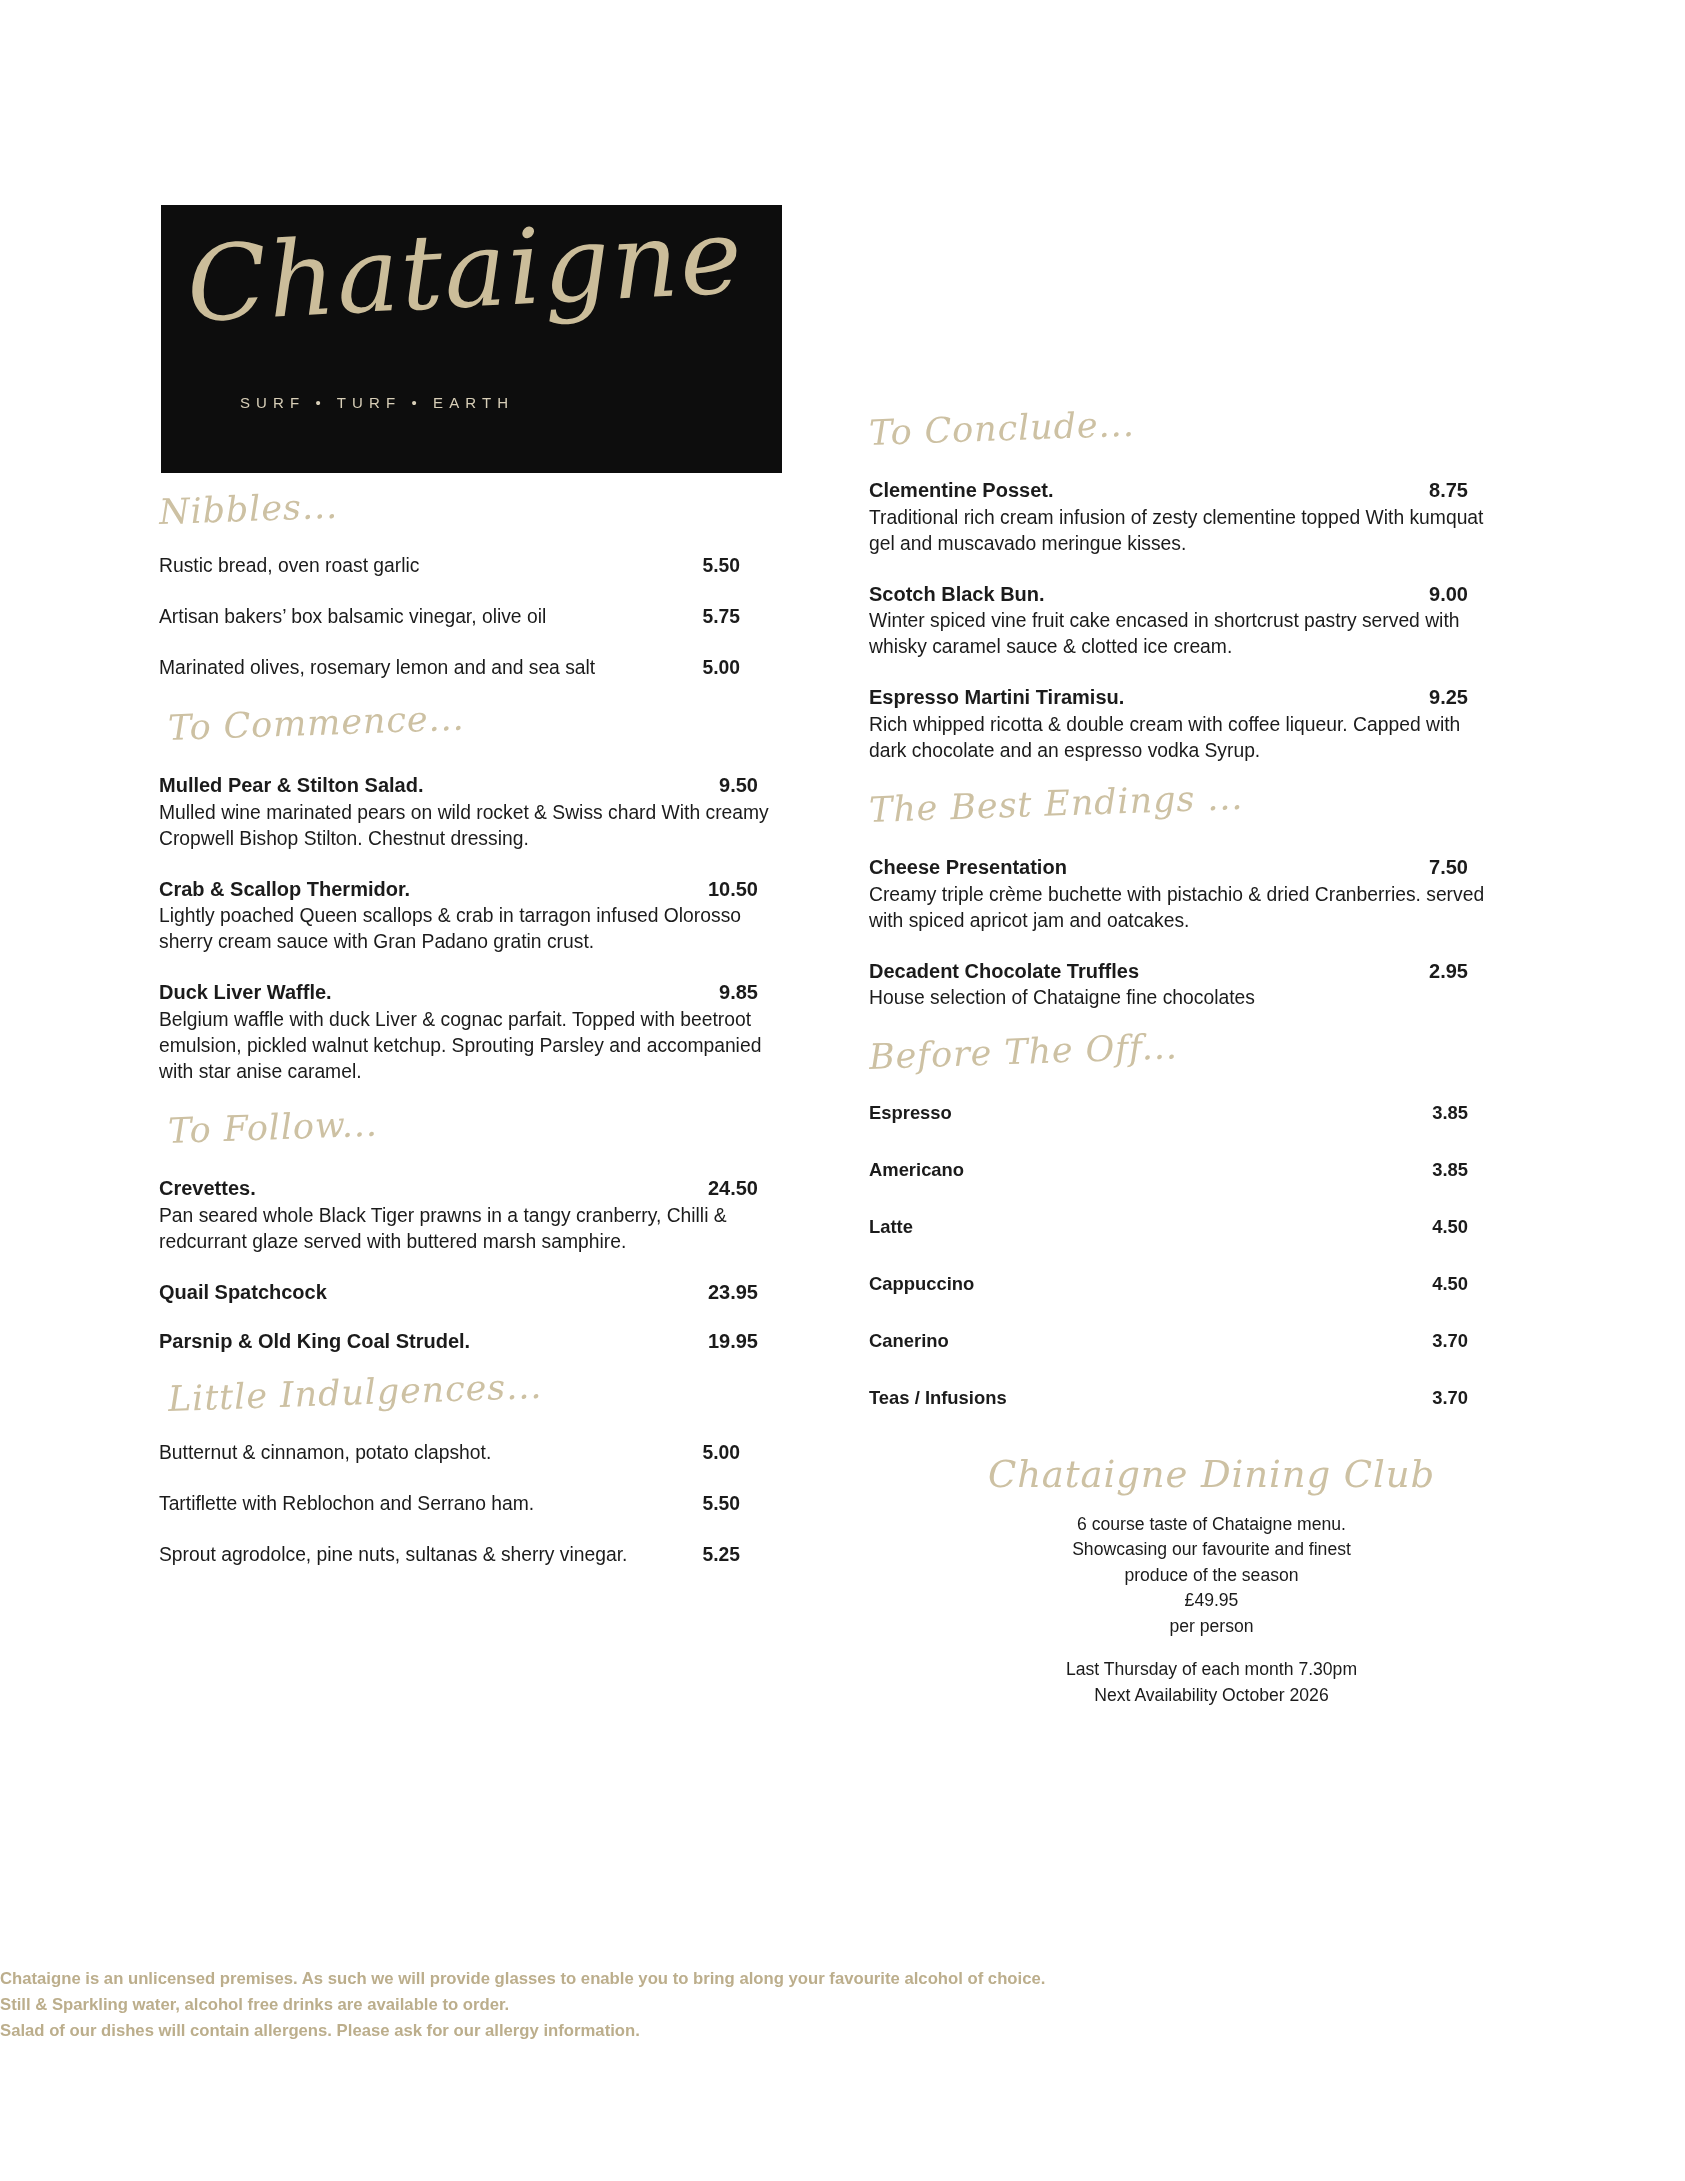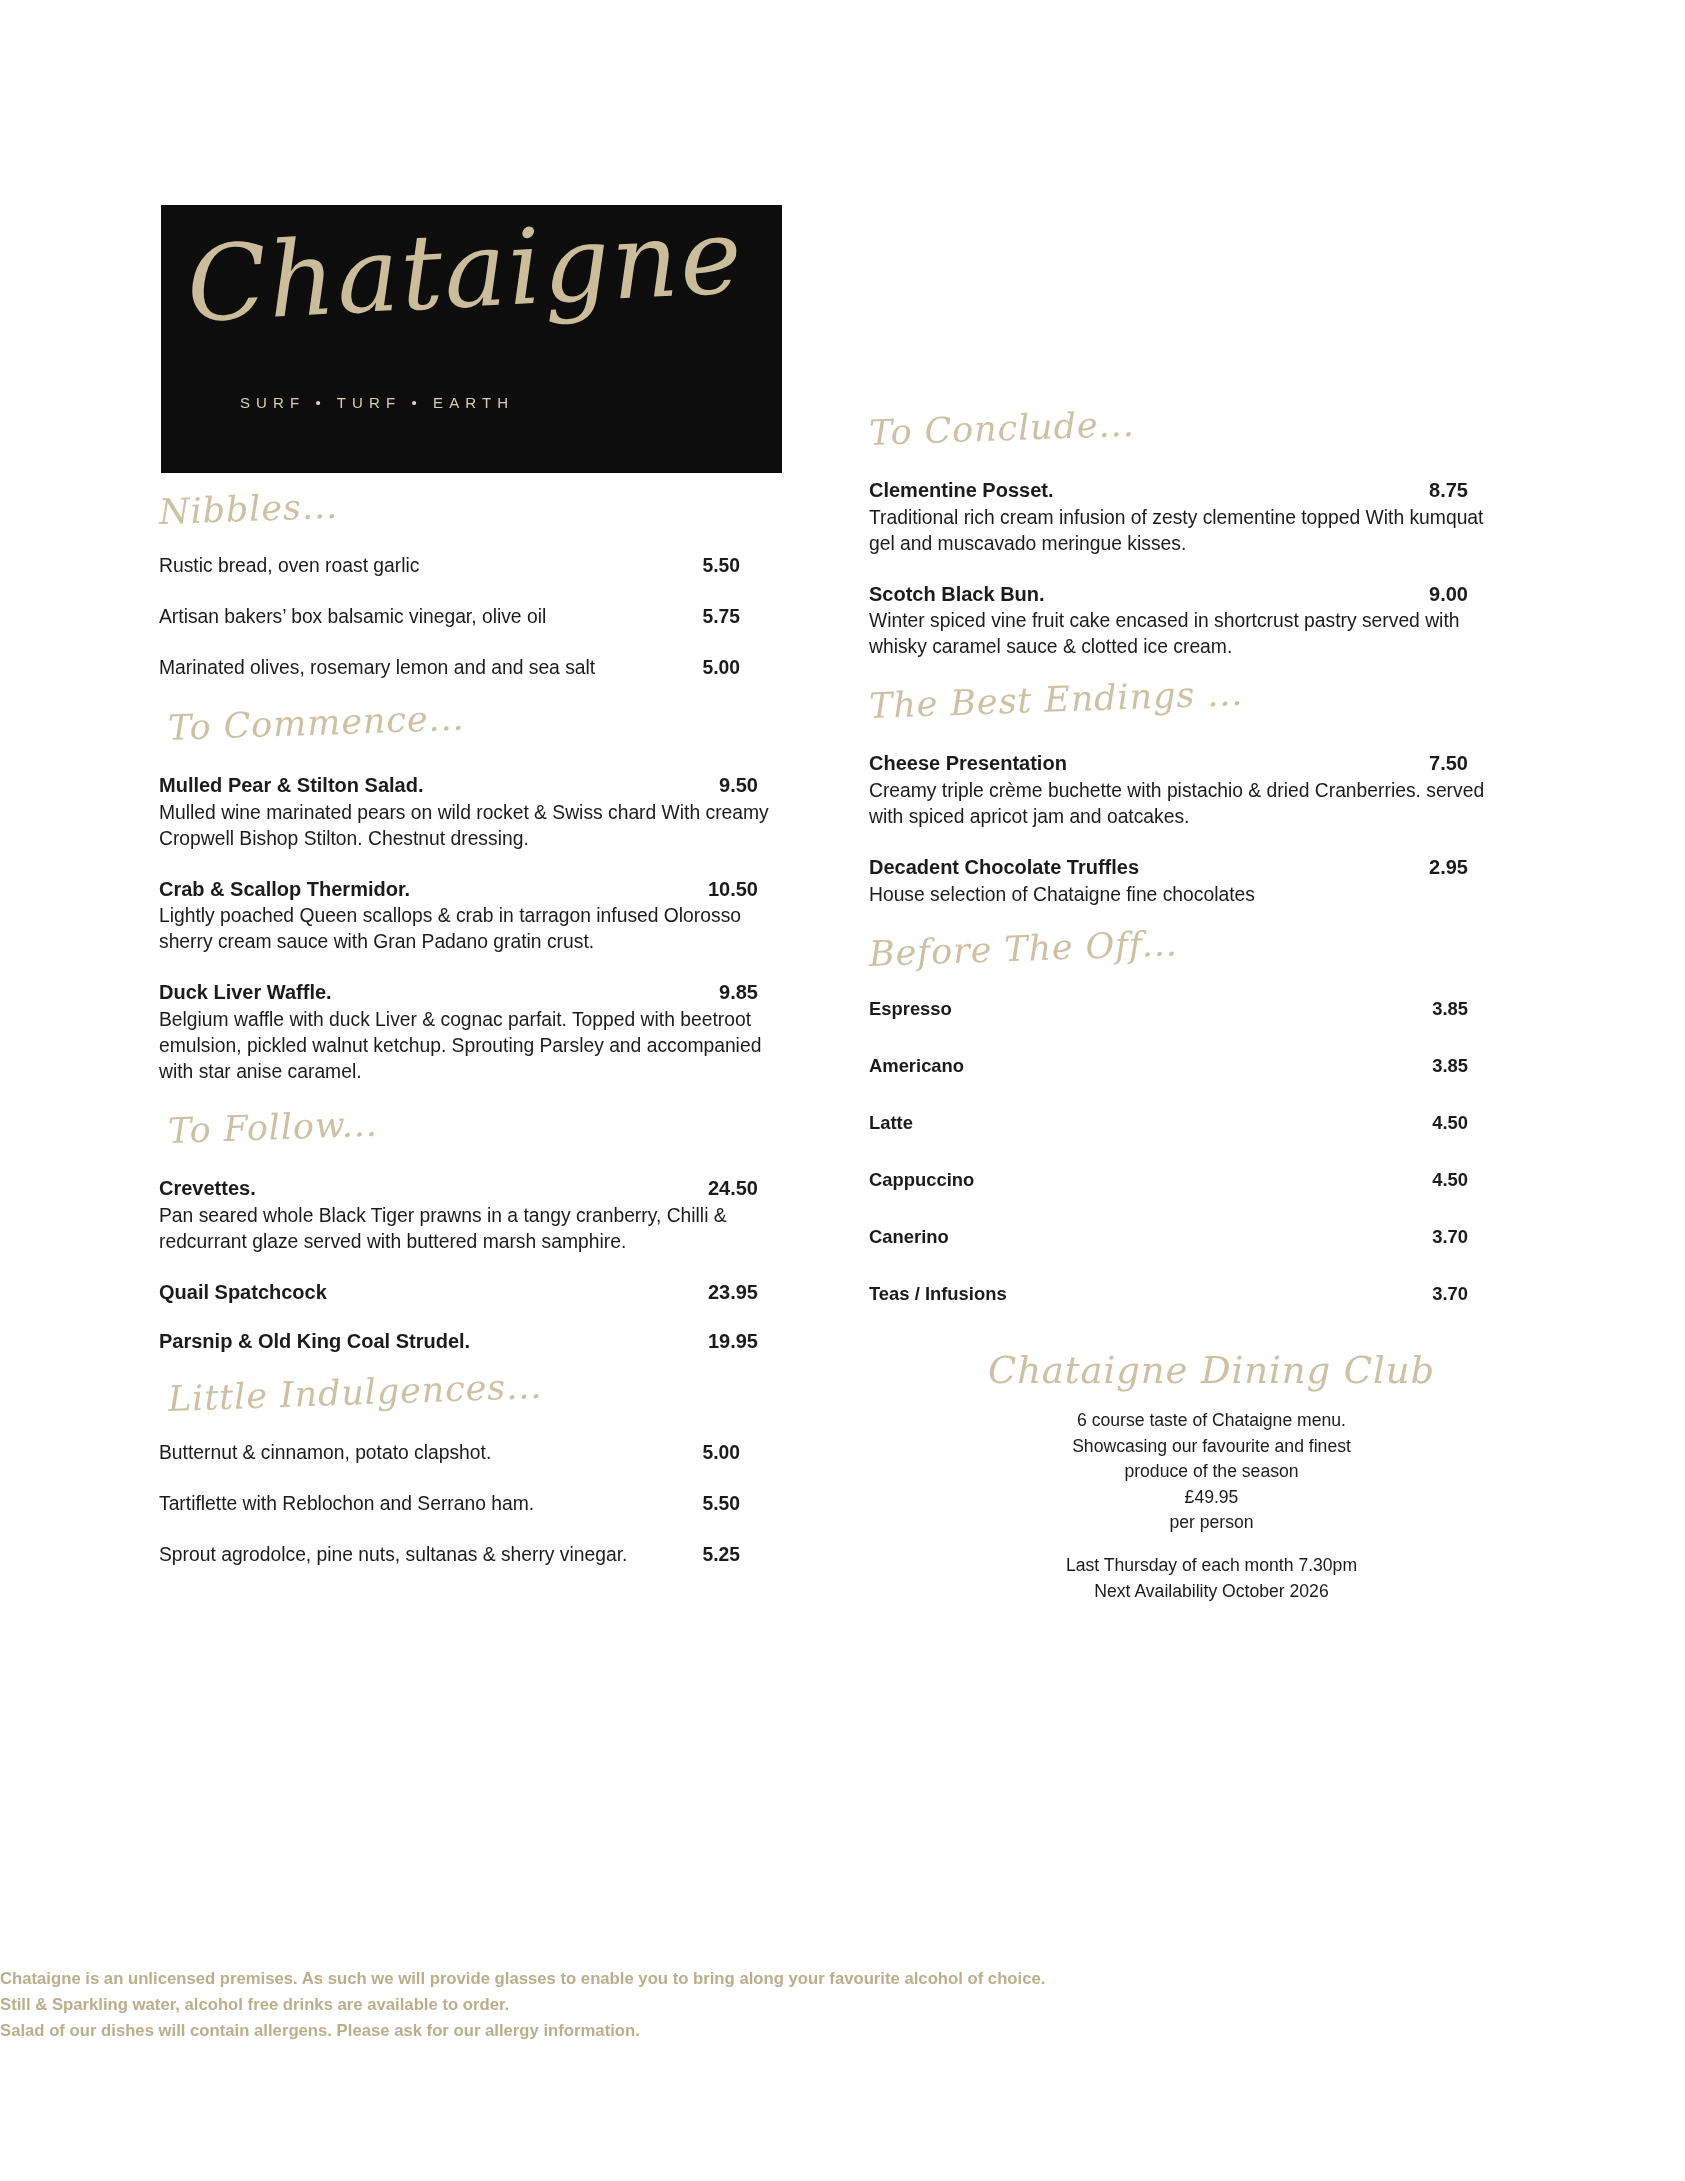--- a/index.html
+++ b/index.html
@@ -300,20 +300,27 @@
           </div>
           <div class="dish-desc">Traditional rich cream infusion of zesty clementine topped With kumquat gel and muscavado meringue kisses.</div>
         </div>
         <div class="dish">
           <div class="dish-head">
             <span class="nm">Scotch Black Bun.</span>
             <span class="pr">9.00</span>
           </div>
           <div class="dish-desc">Winter spiced vine fruit cake encased in shortcrust pastry served with whisky caramel sauce &amp; clotted ice cream.</div>
         </div>
+        <div class="dish">
+          <div class="dish-head">
+            <span class="nm">Espresso Martini Tiramisu.</span>
+            <span class="pr">9.25</span>
+          </div>
+          <div class="dish-desc">Rich whipped ricotta &amp; double cream with coffee liqueur. Capped with dark chocolate and an espresso vodka Syrup.</div>
+        </div>
       </div>
     </div>
 
     <div class="section">
       <div class="section-head">The Best Endings ...</div>
       <div class="dish-list">
         <div class="dish">
           <div class="dish-head">
             <span class="nm">Cheese Presentation</span>
             <span class="pr">7.50</span>

